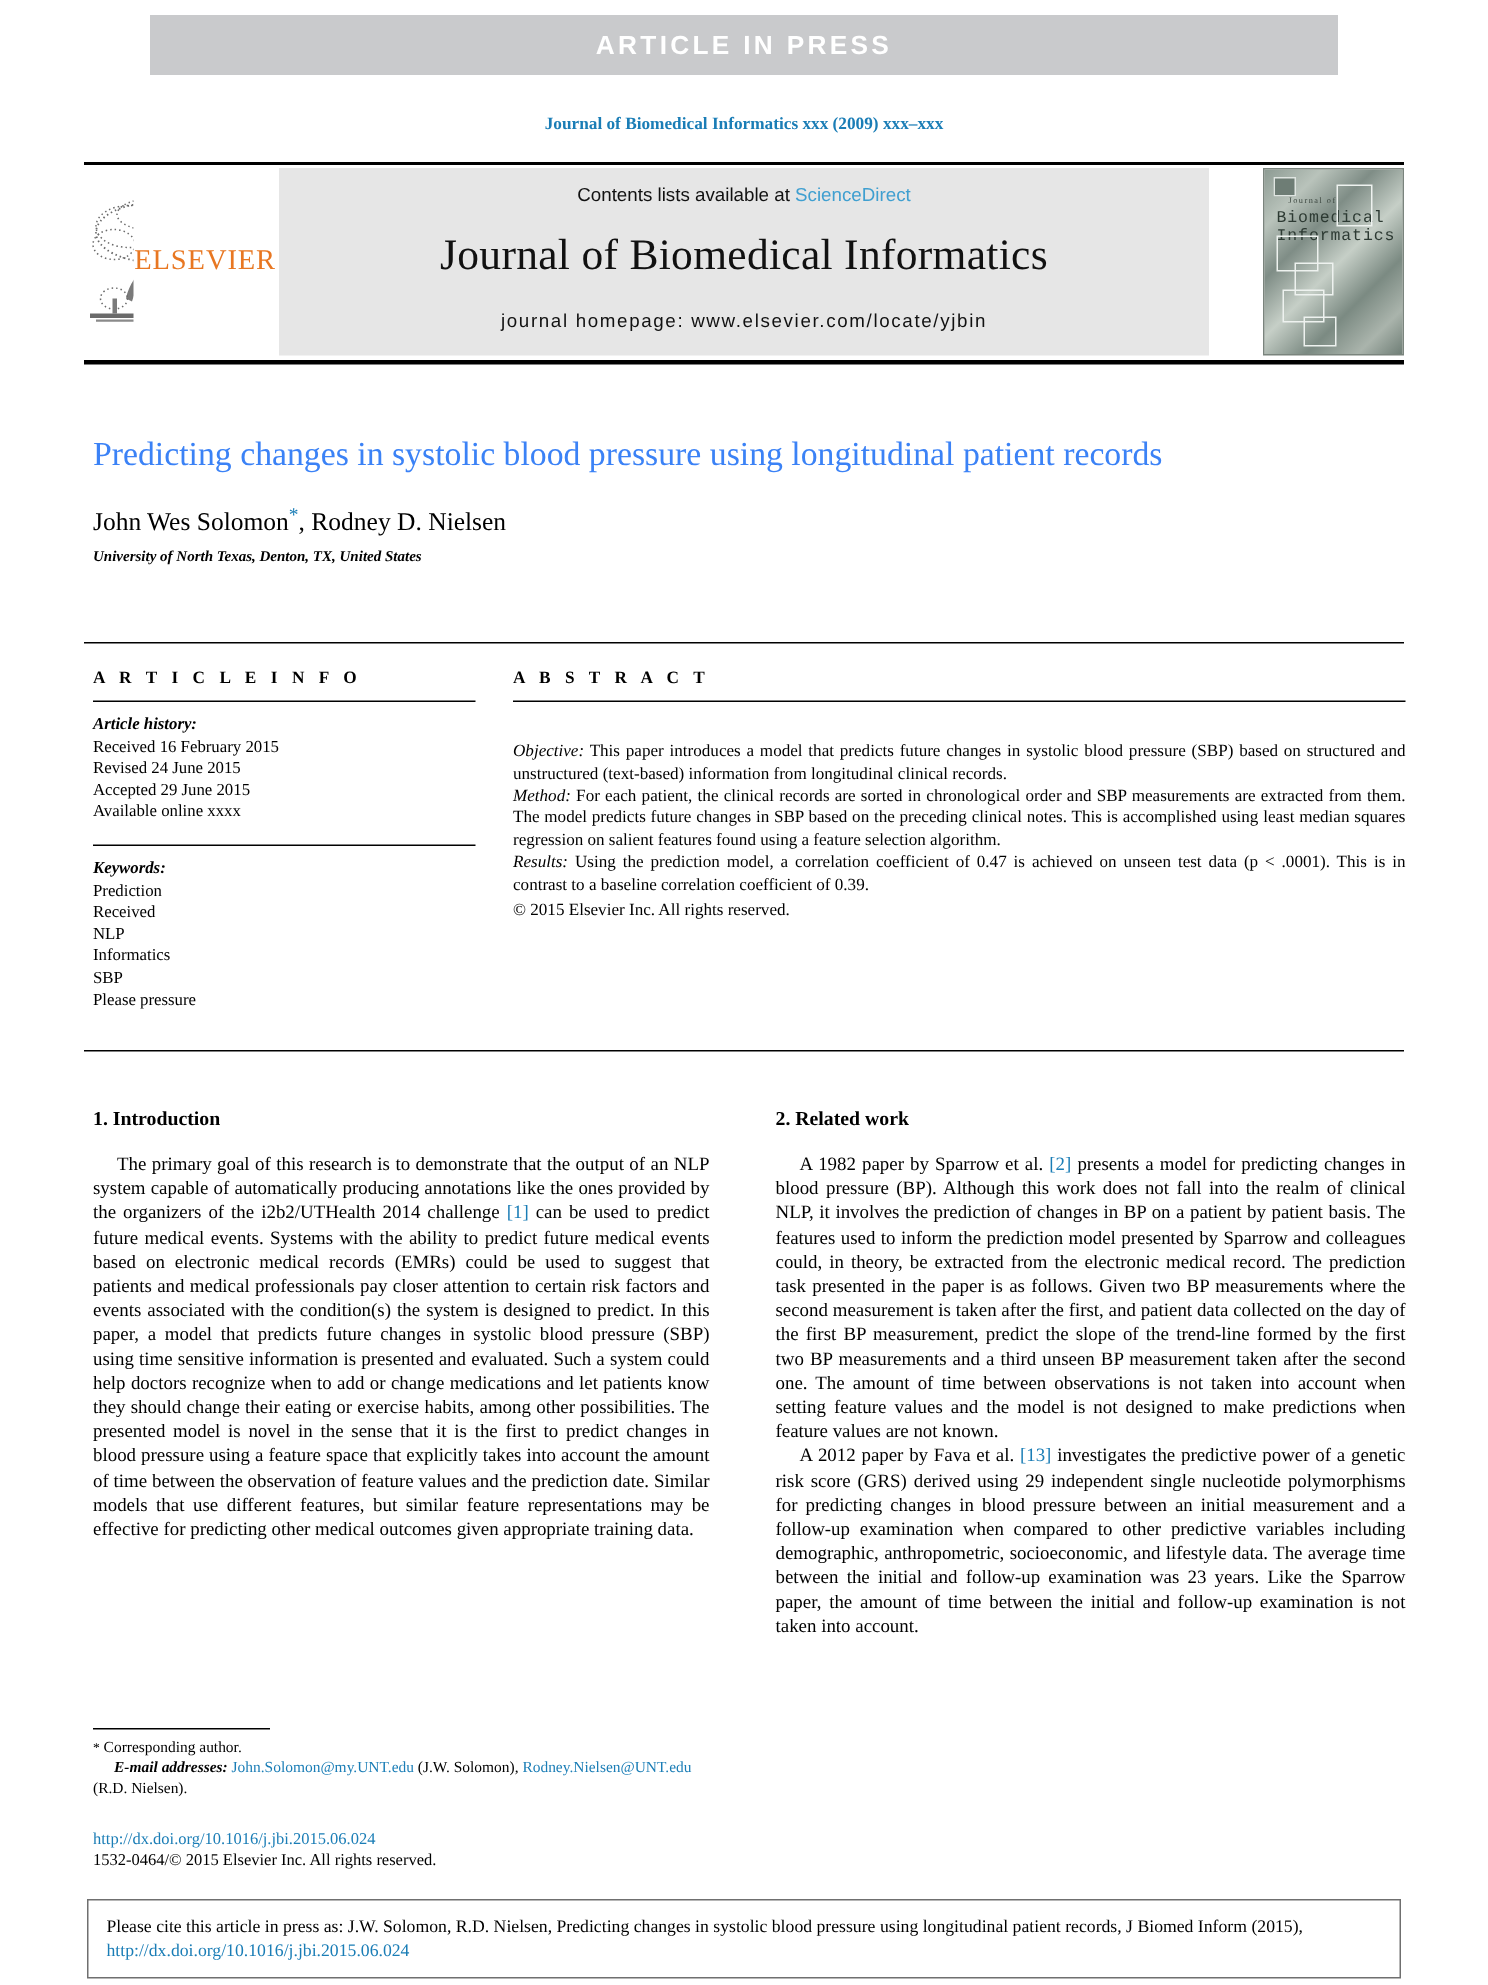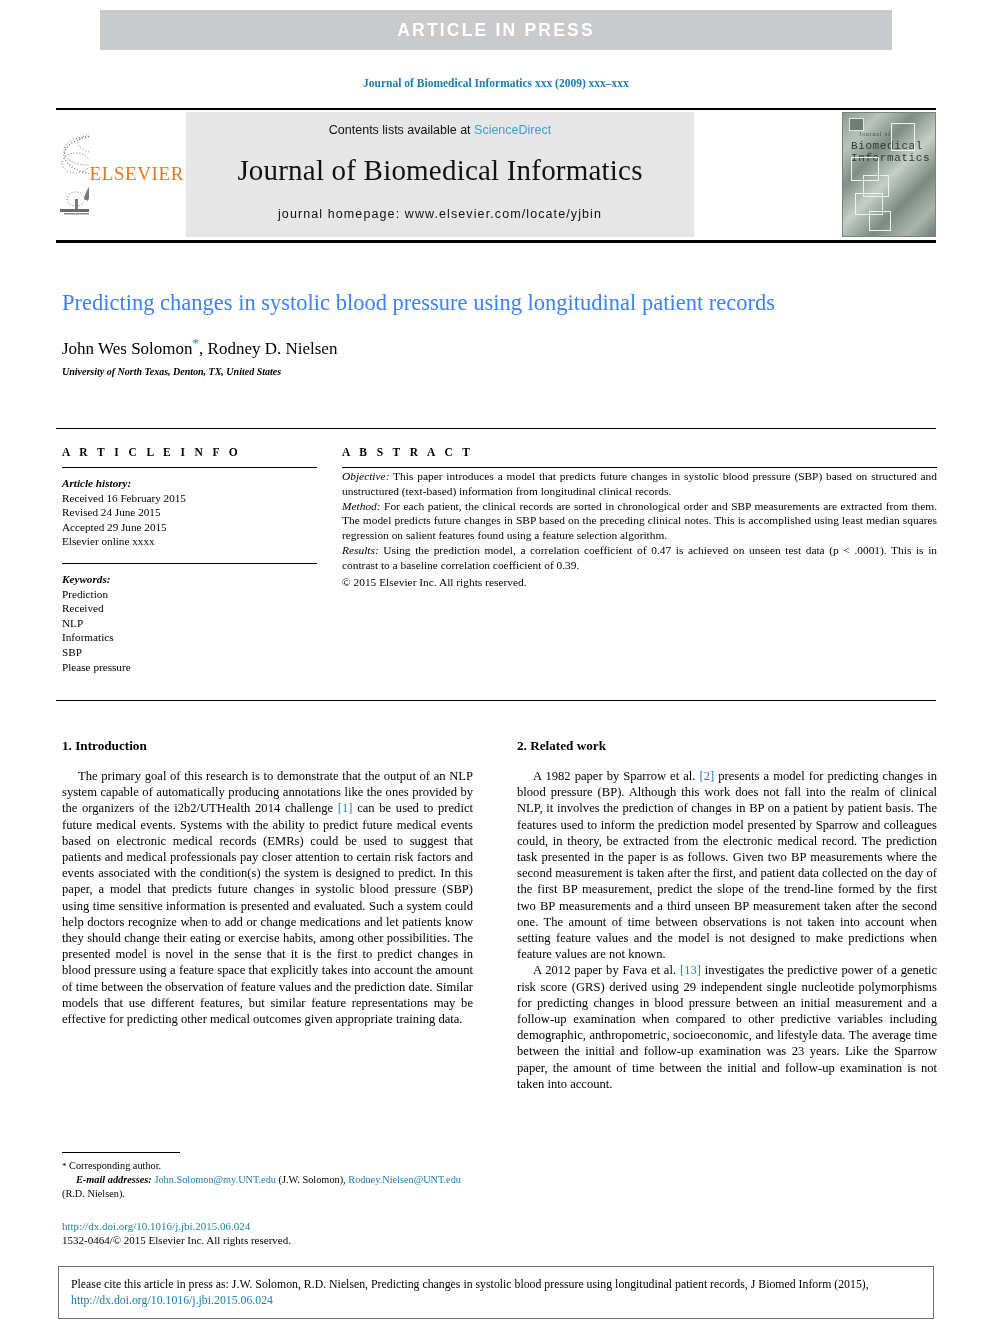--- a/index.html
+++ b/index.html
@@ -77,21 +77,21 @@
     font-family: "Liberation Serif", serif;
     font-size: 19px;
     letter-spacing: 0.6px;
     color: #e87722;
     line-height: 1;
     padding-bottom: 2px;
   }
   .masthead-center {
     position: absolute;
     left: 130px; top: 0;
-    width: 508px; height: 125px;
+    width: 620px; height: 125px;
     background: #e6e6e6;
     display: flex;
     flex-direction: column;
     align-items: center;
   }
   .contents-line {
     margin-top: 11px;
     font-family: "Liberation Sans", sans-serif;
     font-size: 12.5px;
     color: #111111;
@@ -236,21 +236,21 @@
     font-style: italic;
     font-weight: bold;
   }
   .kw-rule {
     height: 1px;
     background: #000000;
     margin-top: 14px;
   }
 
   .abs-body {
-    margin-top: 1px;
+    margin-top: 26px;
     font-family: "Liberation Serif", serif;
     font-size: 11.4px;
     line-height: 14.8px;
     text-align: justify;
   }
   .abs-body p { margin: 0; }
   .abs-label {
     font-style: italic;
   }
   .copyright {
@@ -407,21 +407,21 @@
 <div class="band-rule top"></div>
 
 <div class="info-col">
   <div class="section-caps">A R T I C L E    I N F O</div>
   <div class="thin-rule"></div>
   <div class="info-group">
     <div class="info-label">Article history:</div>
     <div>Received 16 February 2015</div>
     <div>Revised 24 June 2015</div>
     <div>Accepted 29 June 2015</div>
-    <div>Elsevier online xxxx</div>
+    <div>Available online xxxx</div>
   </div>
   <div class="kw-rule"></div>
   <div class="info-group">
     <div class="info-label">Keywords:</div>
     <div>Prediction</div>
     <div>Received</div>
     <div>NLP</div>
     <div>Informatics</div>
     <div>SBP</div>
     <div>Please pressure</div>

